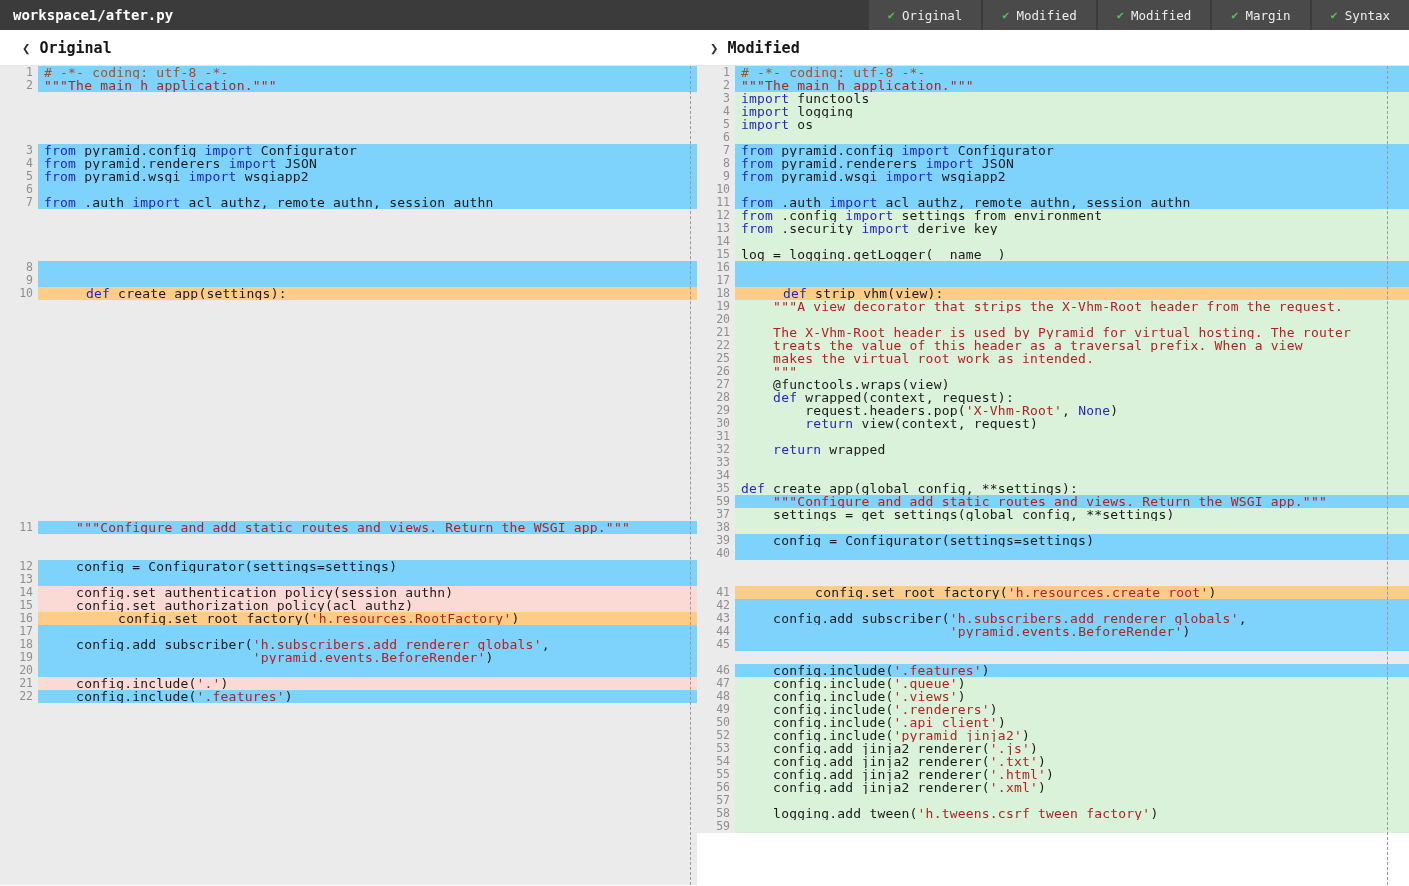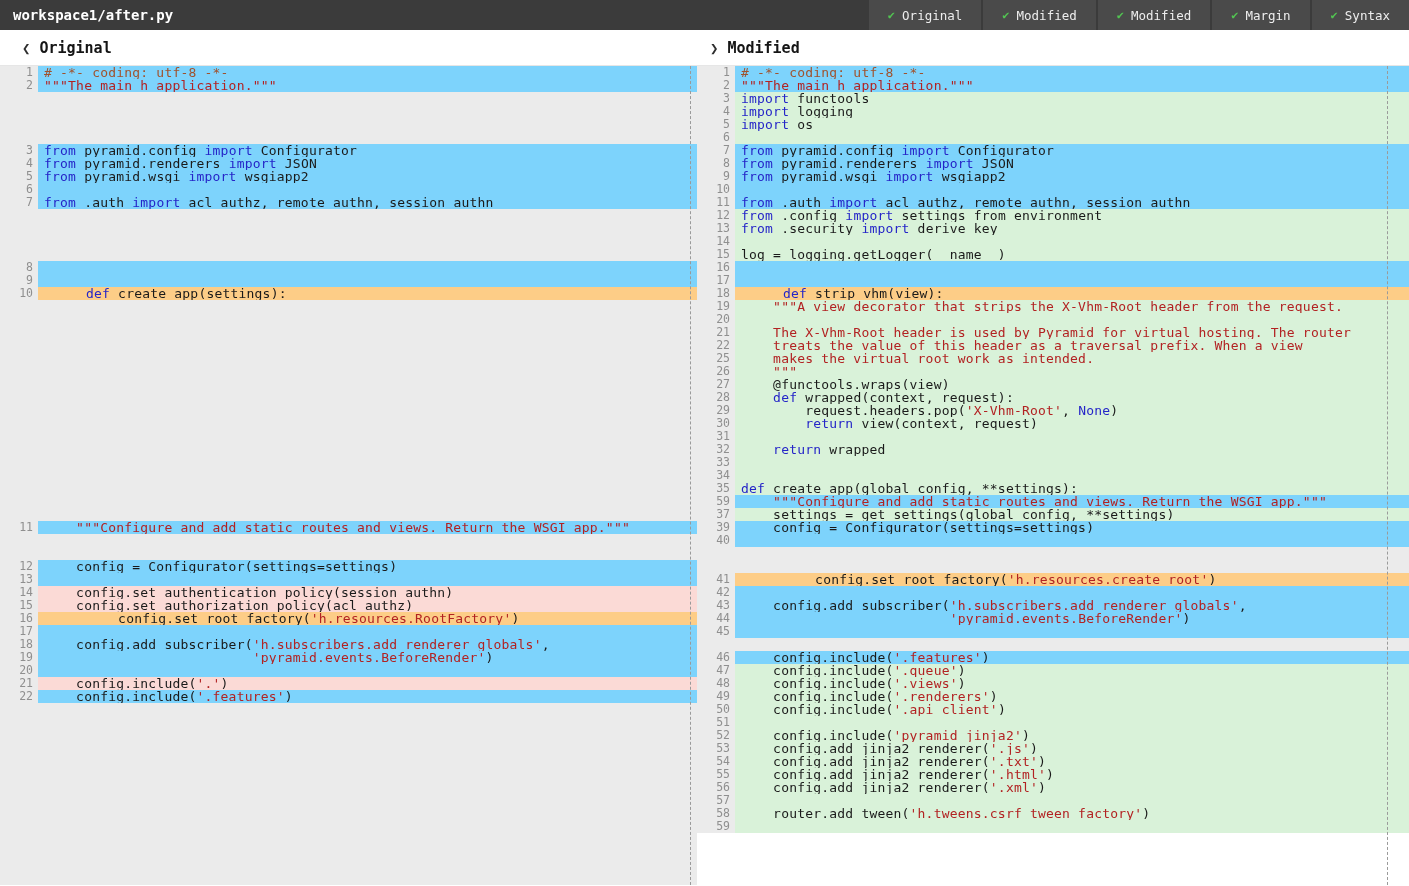--- a/index.html
+++ b/index.html
@@ -482,20 +482,24 @@
             <span class="code"><span class="tk-k">def</span><span class="tk-p"> create_app(global_config, **settings):</span></span>
           </div>
           <div class="row ctx">
             <span class="gut">59</span>
             <span class="code"><span class="tk-p">    </span><span class="tk-s">"""Configure and add static routes and views. Return the WSGI app."""</span></span>
           </div>
           <div class="row add">
             <span class="gut">37</span>
             <span class="code"><span class="tk-p">    settings = get_settings(global_config, **settings)</span></span>
           </div>
+          <div class="row add">
+            <span class="gut">38</span>
+            <span class="code"></span>
+          </div>
           <div class="row ctx">
             <span class="gut">39</span>
             <span class="code"><span class="tk-p">    config = Configurator(settings=settings)</span></span>
           </div>
           <div class="row ctx">
             <span class="gut">40</span>
             <span class="code"></span>
           </div>
           <div class="row fil">
             <span class="gut"></span>
@@ -543,24 +547,20 @@
           </div>
           <div class="row add">
             <span class="gut">49</span>
             <span class="code"><span class="tk-p">    config.include(</span><span class="tk-s">'.renderers'</span><span class="tk-p">)</span></span>
           </div>
           <div class="row add">
             <span class="gut">50</span>
             <span class="code"><span class="tk-p">    config.include(</span><span class="tk-s">'.api_client'</span><span class="tk-p">)</span></span>
           </div>
           <div class="row add">
-            <span class="gut">51</span>
-            <span class="code"></span>
-          </div>
-          <div class="row add">
             <span class="gut">52</span>
             <span class="code"><span class="tk-p">    config.include(</span><span class="tk-s">'pyramid_jinja2'</span><span class="tk-p">)</span></span>
           </div>
           <div class="row add">
             <span class="gut">53</span>
             <span class="code"><span class="tk-p">    config.add_jinja2_renderer(</span><span class="tk-s">'.js'</span><span class="tk-p">)</span></span>
           </div>
           <div class="row add">
             <span class="gut">54</span>
             <span class="code"><span class="tk-p">    config.add_jinja2_renderer(</span><span class="tk-s">'.txt'</span><span class="tk-p">)</span></span>
@@ -572,21 +572,21 @@
           <div class="row add">
             <span class="gut">56</span>
             <span class="code"><span class="tk-p">    config.add_jinja2_renderer(</span><span class="tk-s">'.xml'</span><span class="tk-p">)</span></span>
           </div>
           <div class="row add">
             <span class="gut">57</span>
             <span class="code"></span>
           </div>
           <div class="row add">
             <span class="gut">58</span>
-            <span class="code"><span class="tk-p">    router.add_tween(</span><span class="tk-s">'h.tweens.csrf_tween_factory'</span><span class="tk-p">)</span></span>
+            <span class="code"><span class="tk-p">    logging.add_tween(</span><span class="tk-s">'h.tweens.csrf_tween_factory'</span><span class="tk-p">)</span></span>
           </div>
           <div class="row add">
             <span class="gut">59</span>
             <span class="code"></span>
           </div>
         <div class="margin-line"></div>
       </div>
     </div>
 
   </div>

